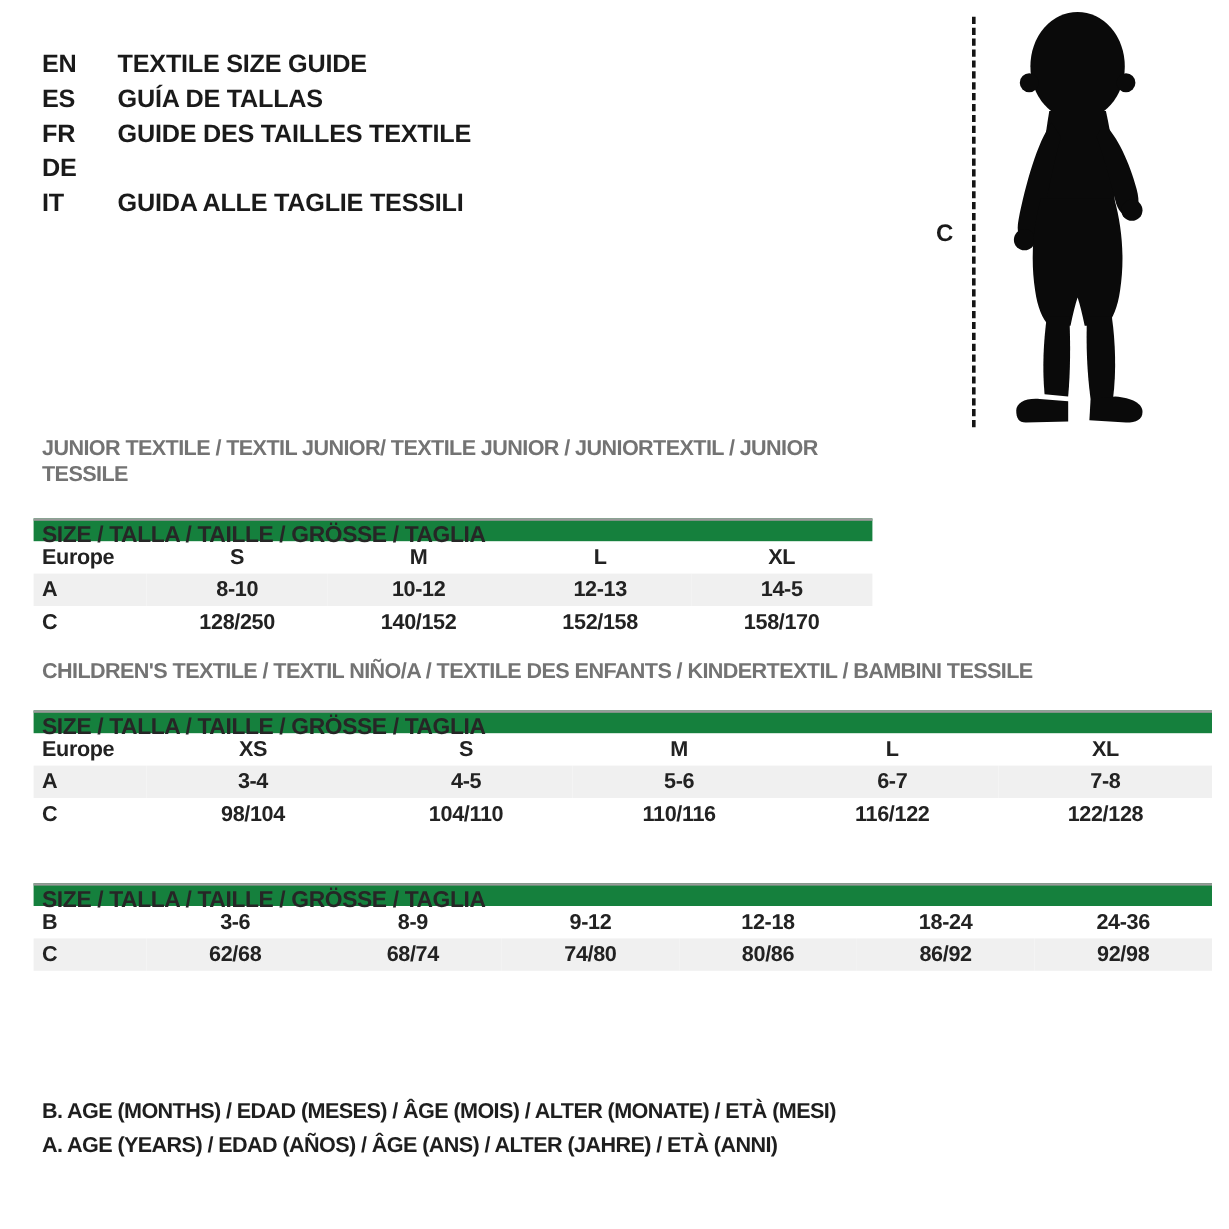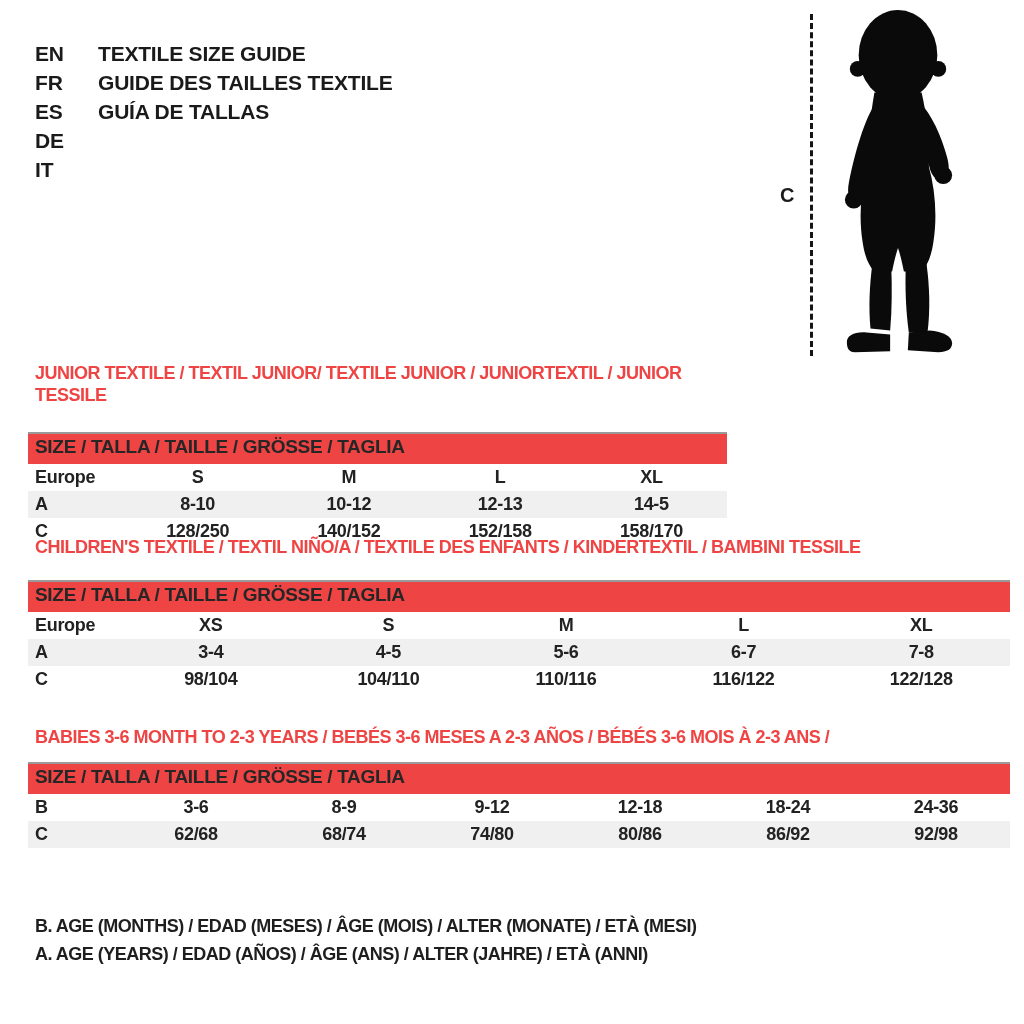--- a/index.html
+++ b/index.html
@@ -16,27 +16,27 @@
   .lang-code{width:63px;flex:0 0 63px;}
 
   
   #height-dash{left:810px;top:14px;height:342px;width:0;border-left:3px dashed #151515;}
   #fig-c{left:780px;top:183px;font-size:20px;line-height:24px;}
   #baby-svg{left:818px;top:6px;}
 
   
   .size-table{position:absolute;left:28px;}
   #t1{top:362px;width:699px;}
-  #t2{top:536px;width:982px;}
+  #t2{top:548px;width:982px;}
   #t3{top:724px;width:982px;}
-  .tbl-title{margin:0;font-size:18px;line-height:22px;letter-spacing:-0.5px;padding-left:7px;font-weight:bold;color:#ef4444;}
+  .tbl-title{margin:0;font-size:18px;line-height:22px;letter-spacing:-0.5px;padding-left:7px;font-weight:bold;color:#737373;}
   #t3 .tbl-title{line-height:26px;}
   .tbl-head{
-    margin-top:26px;height:32px;line-height:25px;box-sizing:border-box;
-    background:#ef4444;border-top:2px solid #9a9a9a;
+    margin-top:26px;height:19px;line-height:25px;box-sizing:border-box;
+    background:#15803d;border-top:2px solid #9a9a9a;
     padding-left:7px;font-size:19px;letter-spacing:-0.3px;color:#262626;
   }
   #t2 .tbl-head{margin-top:22px;}
   #t3 .tbl-head{margin-top:12px;}
   table.grid{border-collapse:collapse;table-layout:fixed;width:100%;}
   .grid td{height:27px;padding:0;text-align:center;font-size:18px;letter-spacing:-0.3px;color:#222;font-weight:bold;}
   .grid td.row-label{width:87px;text-align:left;padding-left:7px;}
   .grid tr.shade{background:#f0f0f0;}
 
   
@@ -45,32 +45,33 @@
 </style>
 </head>
 <body>
 
 <div id="lang" class="abs">
     <div class="lang-row">
       <span class="lang-code">EN</span>
       <span class="lang-label">TEXTILE SIZE GUIDE</span>
     </div>
     <div class="lang-row">
+      <span class="lang-code">ES</span>
+      <span class="lang-label">GUÍA DE TALLAS</span>
+    </div>
+    <div class="lang-row">
       <span class="lang-code">FR</span>
       <span class="lang-label">GUIDE DES TAILLES TEXTILE</span>
-    </div>
-    <div class="lang-row">
-      <span class="lang-code">ES</span>
-      <span class="lang-label">GUÍA DE TALLAS</span>
     </div>
     <div class="lang-row">
       <span class="lang-code">DE</span>
     </div>
     <div class="lang-row">
       <span class="lang-code">IT</span>
+      <span class="lang-label">GUIDA ALLE TAGLIE TESSILI</span>
     </div>
   </div>
 
 <div id="height-dash" class="abs"></div>
 <div id="fig-c" class="abs">C</div>
 <svg id="baby-svg" class="abs" viewBox="0 0 160 360" width="160" height="354" xmlns="http://www.w3.org/2000/svg">
   <g fill="#0a0a0a">
     <ellipse cx="80" cy="50" rx="40" ry="46"></ellipse>
     <circle cx="39" cy="64" r="8"></circle>
     <circle cx="121" cy="64" r="8"></circle>
@@ -144,21 +145,20 @@
           <td>104/110</td>
           <td>110/116</td>
           <td>116/122</td>
           <td>122/128</td>
         </tr>
       </tbody>
   </table>
 </section>
 
 <section id="t3" class="size-table">
-  <h2 class="tbl-title">BABIES 3-6 MONTH TO 2-3 YEARS / BEBÉS 3-6 MESES A 2-3 AÑOS / BÉBÉS 3-6 MOIS À 2-3 ANS /</h2>
   <div class="tbl-head">SIZE / TALLA / TAILLE / GRÖSSE / TAGLIA</div>
   <table class="grid">
     <tbody>
         <tr>
           <td class="row-label">B</td>
           <td>3-6</td>
           <td>8-9</td>
           <td>9-12</td>
           <td>12-18</td>
           <td>18-24</td>

